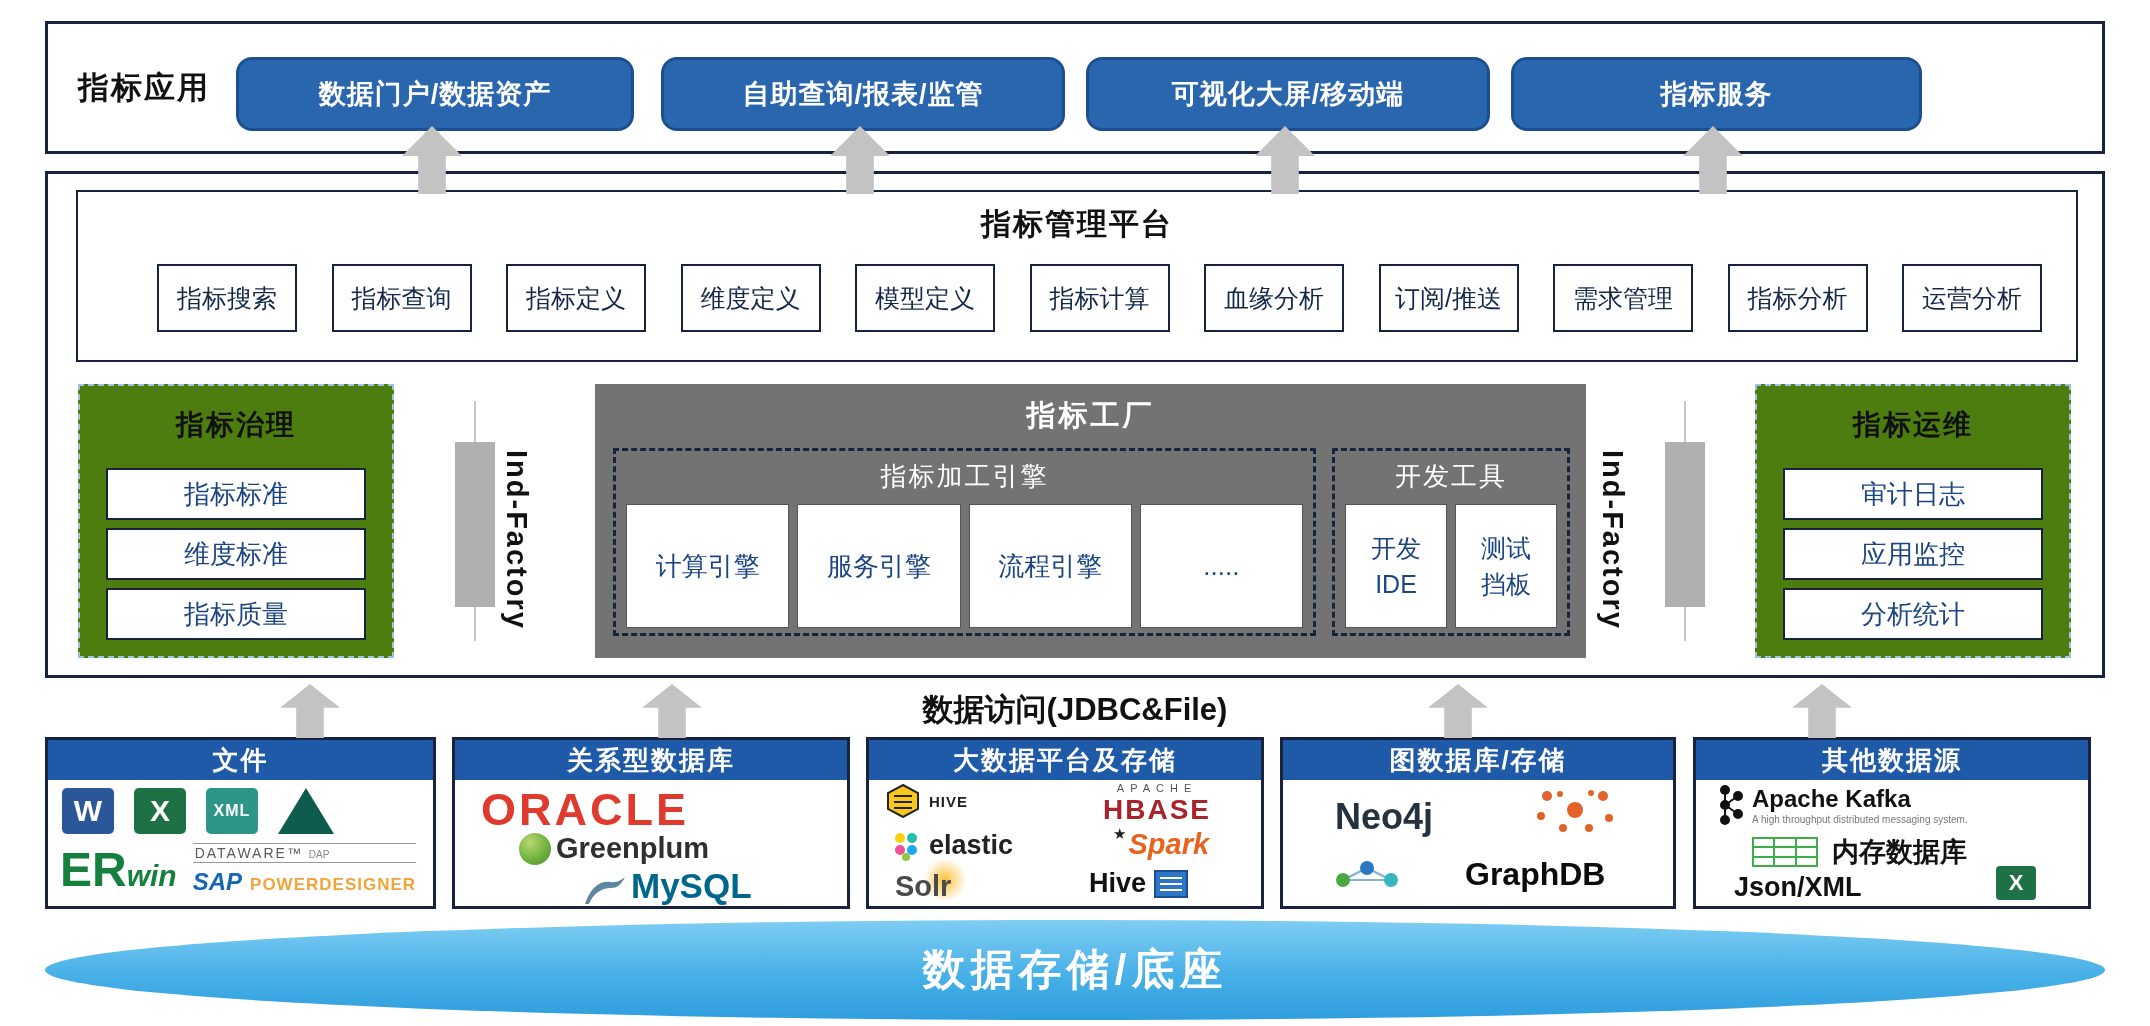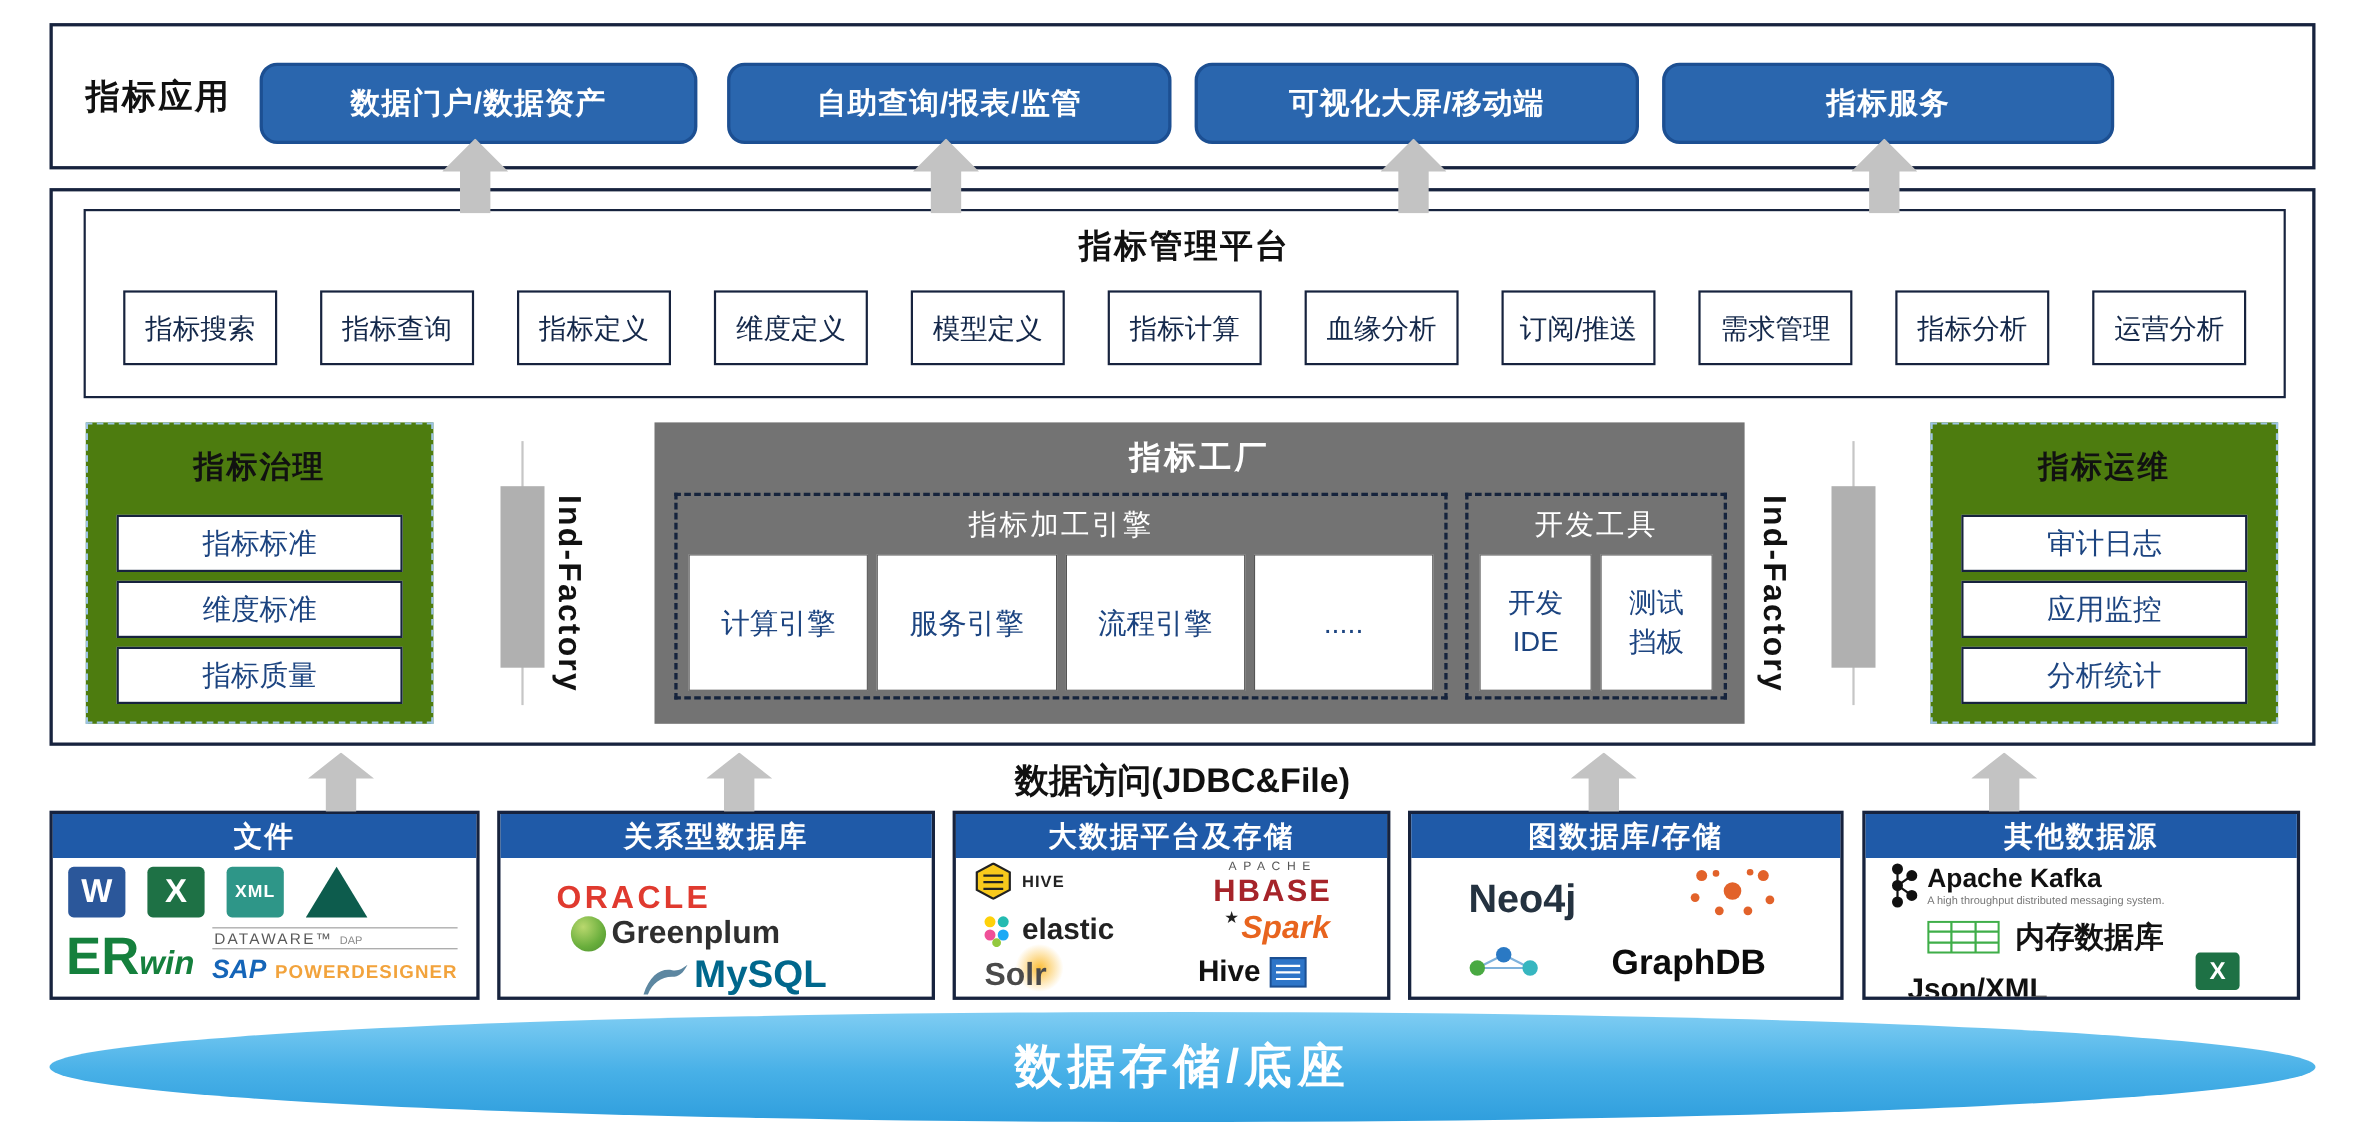--- a/index.html
+++ b/index.html
@@ -13,21 +13,21 @@
   .app-btn { position:absolute; top:33px; height:74px; background:#2a66ae; border:3px solid #1c4f92; border-radius:16px; color:#fff; font-weight:700; font-size:27px; display:flex; align-items:center; justify-content:center; letter-spacing:1px; }
 
   .arrow-up { position:absolute; width:60px; height:68px; background:#c3c3c3; z-index:6;
     clip-path:polygon(50% 0%,100% 44%,73% 44%,73% 100%,27% 100%,27% 44%,0% 44%); }
   .arrow-up.small { height:54px; }
 
   
   .mgmt-box { position:absolute; left:45px; top:171px; width:2060px; height:507px; border:3px solid #17233e; background:#fff; }
   .mgmt-strip { position:absolute; left:28px; top:16px; width:2002px; height:172px; border:2px solid #17233e; }
   .mgmt-title { text-align:center; margin-top:12px; font-size:30px; font-weight:700; color:#111; letter-spacing:2px; }
-  .mgmt-items { display:flex; justify-content:space-between; padding:0 34px; margin-top:19px; }
+  .mgmt-items { display:flex; justify-content:space-between; padding:0 34px; margin-top:19px;margin-left:45px; }
   .mgmt-item { width:140px; height:68px; border:2px solid #17233e; display:flex; align-items:center; justify-content:center; font-size:25px; color:#14284a; background:#fff; }
 
   
   .side-panel { position:absolute; top:210px; width:316px; height:274px; border:2px dashed #9cc3e4; background:#4d7c0f; }
   .side-title { text-align:center; margin-top:20px; font-size:28px; font-weight:700; color:#111; letter-spacing:2px; }
   .side-items { margin-top:24px; display:flex; flex-direction:column; align-items:center; gap:8px; }
   .side-item { width:260px; height:52px; border:2px solid #17233e; display:flex; align-items:center; justify-content:center; font-size:26px; color:#1c4480; background:#fff; }
 
   
   .factory { position:absolute; left:547px; top:210px; width:991px; height:274px; background:#737373; }
@@ -65,21 +65,21 @@
   .erwin .er { font-size:48px; font-weight:800; }
   .erwin .win { font-size:30px; font-style:italic; font-weight:600; }
   .f-col { display:flex; flex-direction:column; gap:5px; }
   .dataware { font-size:14px; color:#5a5a5a; letter-spacing:2px; border-top:1px solid #999; border-bottom:1px solid #999; padding:1px 2px; white-space:nowrap; }
   .dataware .dap { font-size:10px; letter-spacing:0; color:#888; }
   .sap-line { display:flex; align-items:baseline; gap:8px; }
   .sap { color:#1565b8; font-weight:800; font-style:italic; font-size:24px; }
   .pd { color:#f2a33c; font-weight:800; font-size:17px; letter-spacing:1px; }
 
   
-  .oracle { position:absolute; left:26px; top:20px; font-size:29px; font-weight:700; color:#e03a2f; letter-spacing:3px;margin-left:25px; }
+  .oracle { position:absolute; left:26px; top:4px; font-size:45px; font-weight:700; color:#e03a2f; letter-spacing:3px; }
   .gp-row { position:absolute; left:64px; top:52px; display:flex; align-items:center; gap:5px; }
   .gp-icon { width:32px; height:32px; border-radius:50%; background:radial-gradient(circle at 35% 30%, #b9d86e, #69ae3c 60%, #4c8f2f); }
   .gp-text { font-size:29px; font-weight:700; color:#2f2f2f; }
   .mysql-row { position:absolute; left:128px; top:86px; display:flex; align-items:flex-end; gap:4px; }
   .mysql-text { font-size:35px; font-weight:700; color:#00678c; }
 
   
   .bd-r1l { position:absolute; left:16px; top:4px; display:flex; align-items:center; gap:8px; }
   .hive-label { font-size:15px; font-weight:800; color:#222; letter-spacing:1px; }
   .bd-r1r { position:absolute; left:188px; top:2px; text-align:center;margin-left:46px; }
@@ -102,21 +102,21 @@
   .orange-cluster { position:absolute; left:244px; top:6px; }
   .graph-dots { position:absolute; left:46px; top:76px; }
   .graphdb { position:absolute; left:182px; top:76px; font-size:32px; font-weight:800; color:#0c0c0c; }
 
   
   .kafka-row { position:absolute; left:22px; top:4px; display:flex; gap:8px; align-items:center; }
   .kafka-name { font-size:24px; font-weight:600; color:#111; }
   .kafka-tag { font-size:10px; color:#777; margin-top:1px; }
   .mem-row { position:absolute; left:56px; top:54px; display:flex; align-items:center; gap:14px; }
   .mem-txt { font-size:27px; font-weight:700; color:#111; }
-  .json-row { position:absolute; left:38px; top:92px; font-size:27px; font-weight:800; color:#111;margin-top:12px; }
+  .json-row { position:absolute; left:38px; top:92px; font-size:27px; font-weight:800; color:#111; }
   .excel2 { position:absolute; left:300px; top:86px; width:40px; height:34px; background:#1e7145; border-radius:4px; color:#fff; font-weight:700; font-size:22px; display:flex; align-items:center; justify-content:center; }
 
   
   .storage { position:absolute; left:45px; top:920px; width:2060px; height:100px; border-radius:50%;
     background:linear-gradient(180deg,#7fcdf3 0%,#47b0e7 55%,#2f9edd 100%);
     display:flex; align-items:center; justify-content:center; }
   .storage-label { color:#fff; font-size:43px; font-weight:700; letter-spacing:5px; }
 </style>
 </head>
 <body>

